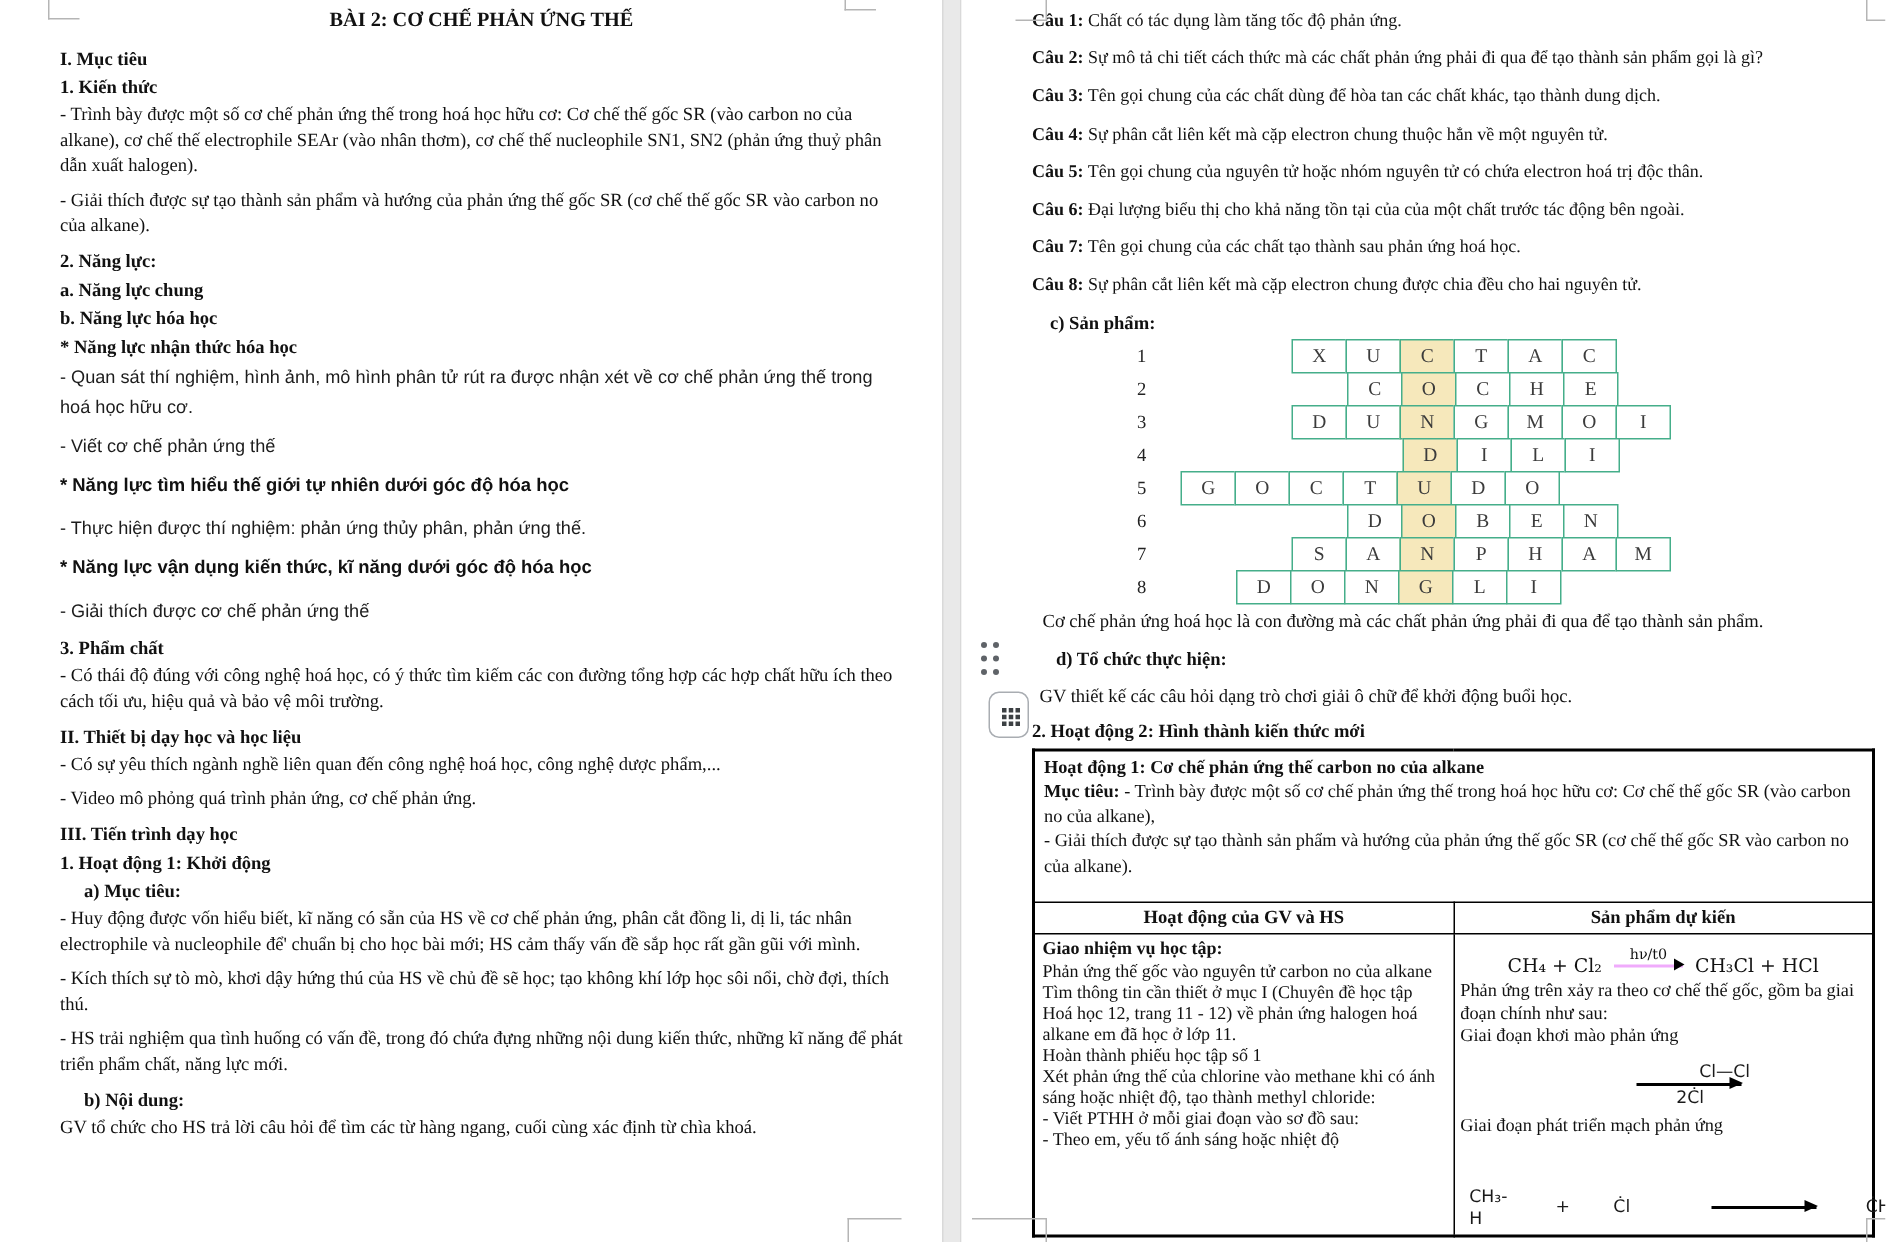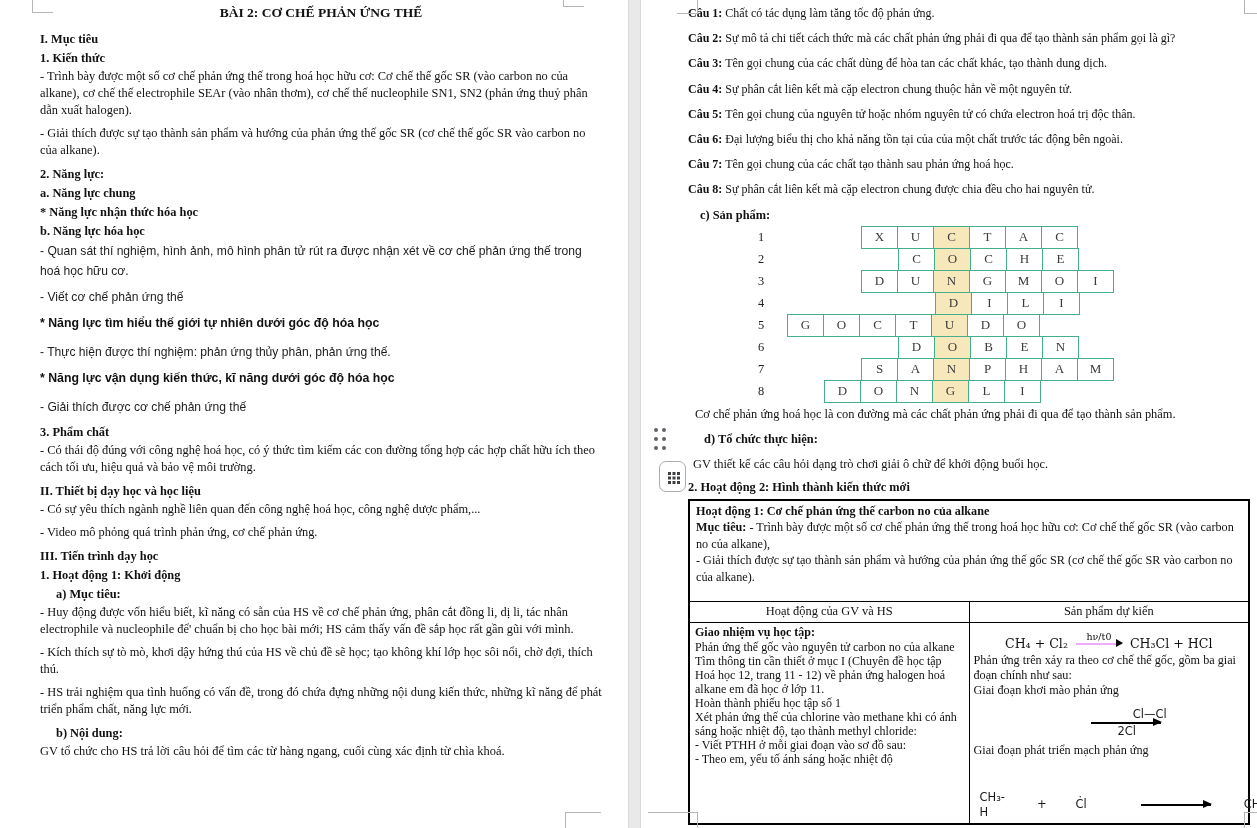--- a/index.html
+++ b/index.html
@@ -45,21 +45,21 @@
             border-radius:7px;box-sizing:border-box;cursor:grab;}
   .dots9{position:absolute;left:8px;top:10px;width:2.5px;height:2.5px;background:#3c4043;
          box-shadow:4.5px 0 0 #3c4043,9px 0 0 #3c4043,0 4.5px 0 #3c4043,4.5px 4.5px 0 #3c4043,9px 4.5px 0 #3c4043,0 9px 0 #3c4043,4.5px 9px 0 #3c4043,9px 9px 0 #3c4043;}
 
   
   .act-table{width:562px;border-collapse:collapse;margin-top:3px;table-layout:fixed;}
   .act-table td,.act-table th{border:1px solid #000;vertical-align:top;}
   .act-table{border:2px solid #000;}
   .intro-cell{padding:2px 6px;font-size:12.2px;line-height:16.5px;height:96px;}
   .intro-cell .tb{font-weight:bold;}
-  .col-head{font-size:12.4px;font-weight:normal;text-align:center;line-height:19px;height:20px;vertical-align:middle;padding:0;margin-top:39px;}
+  .col-head{font-size:12.4px;font-weight:bold;text-align:center;line-height:19px;height:20px;vertical-align:middle;padding:0;margin-top:39px;}
   .gv-col{width:250px;}
   .gv-cell{padding:2px 4px 2px 5px;font-size:12px;line-height:14px;}
   .gv-title{font-weight:bold;line-height:15px;}
   .gv-line{margin:0;}
   .prod-cell{padding:3px 4px;font-size:12.2px;line-height:15px;}
   .eq1{display:flex;justify-content:center;align-items:center;margin-top:11px;margin-bottom:2px;
        font-family:"DejaVu Serif",serif;font-size:12.6px;line-height:14px;}
   .arr1{position:relative;width:46px;height:2px;background:#f0abfc;margin:0 8px;flex:none;}
   .arr1:after{content:"";position:absolute;right:-1px;top:-3.5px;border-left:7px solid #000;
               border-top:4px solid transparent;border-bottom:4px solid transparent;}
@@ -93,22 +93,22 @@
     <div class="cmark" style="left:565px;top:812px;width:35px;height:16px;border-left:1px solid #b5b5b5;border-top:1px solid #b5b5b5;"></div>
     <div class="lp-content">
       <div class="doc-title">BÀI 2: CƠ CHẾ PHẢN ỨNG THẾ</div>
       <div id="left-blocks">
           <div class="blk b">I. Mục tiêu</div>
           <div class="blk b">1. Kiến thức</div>
           <div class="blk p">- Trình bày được một số cơ chế phản ứng thế trong hoá học hữu cơ: Cơ chế thế gốc SR (vào carbon no của alkane), cơ chế thế electrophile SEAr (vào nhân thơm), cơ chế thế nucleophile SN1, SN2 (phản ứng thuỷ phân dẫn xuất halogen).</div>
           <div class="blk p">- Giải thích được sự tạo thành sản phẩm và hướng của phản ứng thế gốc SR (cơ chế thế gốc SR vào carbon no của alkane).</div>
           <div class="blk b">2. Năng lực:</div>
           <div class="blk b">a. Năng lực chung</div>
+          <div class="blk b">b. Năng lực hóa học</div>
           <div class="blk b">* Năng lực nhận thức hóa học</div>
-          <div class="blk b">b. Năng lực hóa học</div>
           <div class="blk s">- Quan sát thí nghiệm, hình ảnh, mô hình phân tử rút ra được nhận xét về cơ chế phản ứng thế trong hoá học hữu cơ.</div>
           <div class="blk s">- Viết cơ chế phản ứng thế</div>
           <div class="blk sb">* Năng lực tìm hiểu thế giới tự nhiên dưới góc độ hóa học</div>
           <div class="blk s">- Thực hiện được thí nghiệm: phản ứng thủy phân, phản ứng thế.</div>
           <div class="blk sb">* Năng lực vận dụng kiến thức, kĩ năng dưới góc độ hóa học</div>
           <div class="blk s">- Giải thích được cơ chế phản ứng thế</div>
           <div class="blk b">3. Phẩm chất</div>
           <div class="blk p">- Có thái độ đúng với công nghệ hoá học, có ý thức tìm kiếm các con đường tổng hợp các hợp chất hữu ích theo cách tối ưu, hiệu quả và bảo vệ môi trường.</div>
           <div class="blk b">II. Thiết bị dạy học và học liệu</div>
           <div class="blk p">- Có sự yêu thích ngành nghề liên quan đến công nghệ hoá học, công nghệ dược phẩm,...</div>

